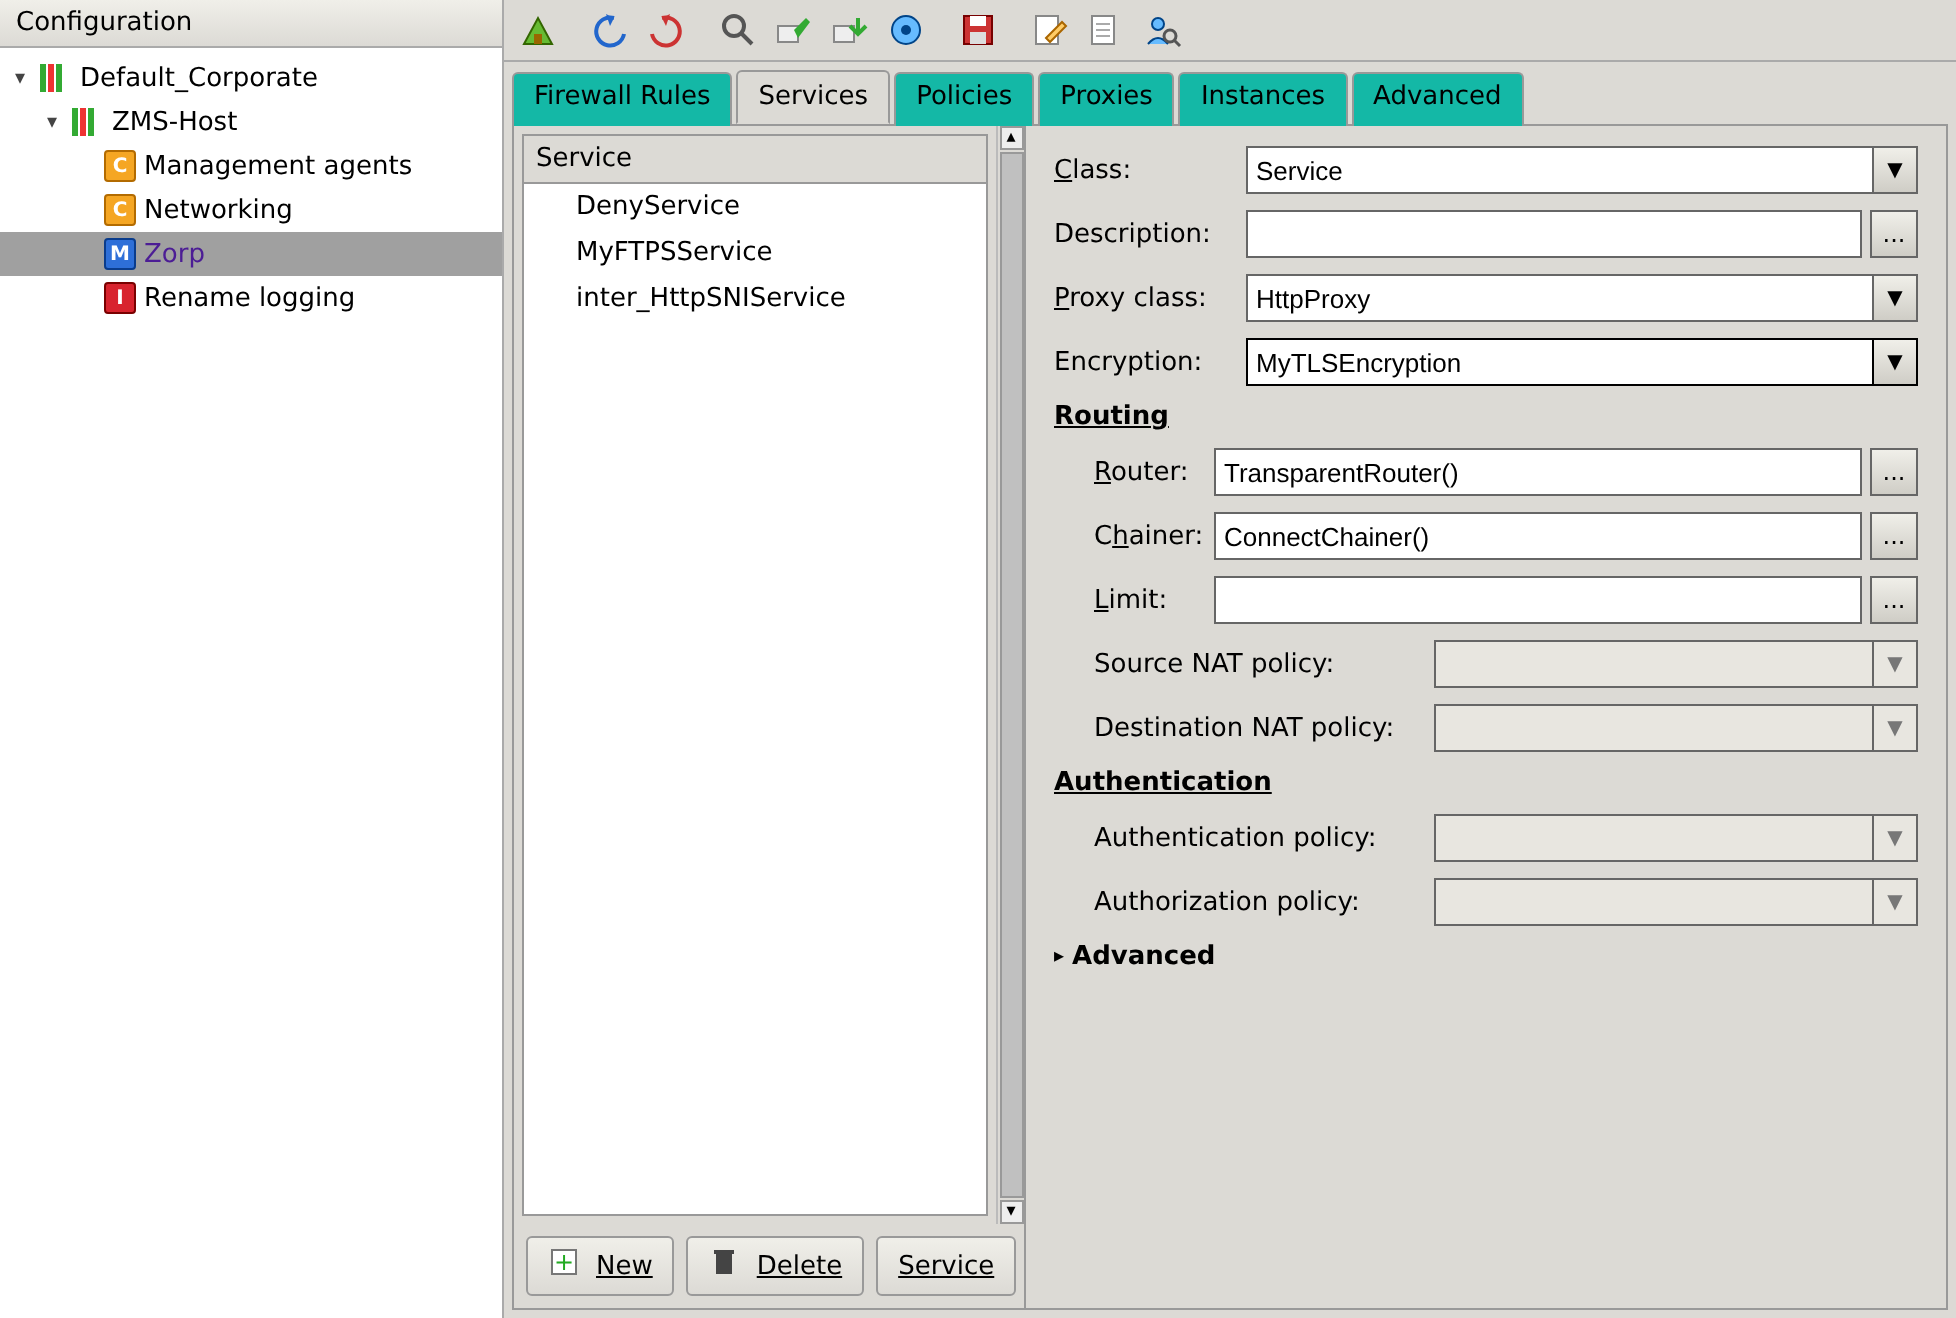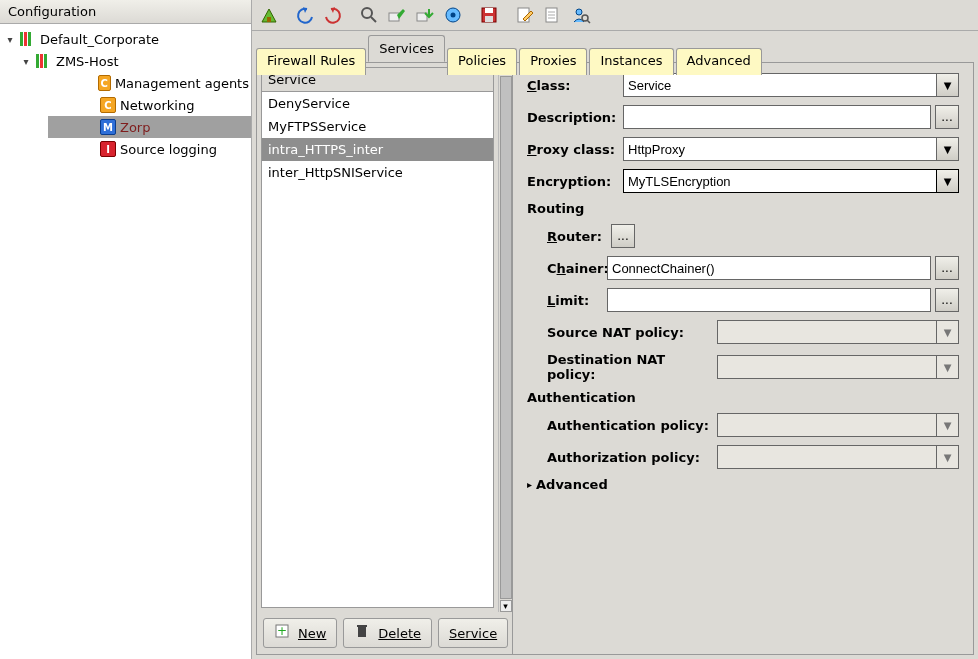--- a/index.html
+++ b/index.html
@@ -3,65 +3,65 @@
 <meta charset="utf-8">
 <style>
   * { box-sizing: border-box; margin:0; padding:0; }
   html,body { width:978px; height:659px; font-family: "DejaVu Sans","Liberation Sans",Arial,sans-serif; font-size:13px; color:#000; background:#dcdad5; overflow:hidden; }
   .wrap { display:flex; width:100%; height:100%; }
   
   .tree-panel { width:252px; height:100%; display:flex; flex-direction:column; border-right:1px solid #aaa; }
   .tree-title { background:linear-gradient(#f0efe9,#dcdad5); border-bottom:1px solid #aaa; padding:4px 8px; font-size:13px; }
   .tree-body { flex:1; background:#fff; overflow:auto; padding:4px 0px; }
   .tnode { display:flex; align-items:center; gap:4px; height:22px; padding:2px 2px 2px 4px; white-space:nowrap; cursor:default; }
-  .tnode.sel { background:#a0a0a0; color:#7f1d1d; }
+  .tnode.sel { background:#a0a0a0; color:#4c1d95; }
   .arrow { width:12px; text-align:center; font-size:10px; color:#444; }
-  .ind1 { padding-left:4px; } .ind2 { padding-left:20px; } .ind3 { padding-left:36px;margin-left:48px; }
+  .ind1 { padding-left:4px; } .ind2 { padding-left:20px; } .ind3 { padding-left:36px; }
   .ico { display:inline-flex; align-items:center; justify-content:center; width:16px; height:16px; border-radius:2px; font-size:10px; font-weight:bold; color:#fff; }
   .ico-bars { width:16px; display:inline-flex; gap:1px; }
   .ico-bars span { width:3px; height:14px; display:inline-block; }
   .ico-orange { background:#f5a623; border:1px solid #b36b00; } .ico-orange::before{content:"C";}
   .ico-blue   { background:#2e6fd8; border:1px solid #0a3c8c; } .ico-blue::before{content:"M";}
   .ico-red    { background:#d8232e; border:1px solid #7a0000; } .ico-red::before{content:"I";}
   
   .main { flex:1; display:flex; flex-direction:column; height:100%; }
   
   .toolbar { display:flex; align-items:center; gap:2px; padding:2px 4px; border-bottom:1px solid #aaa; background:#dcdad5; height:31px; }
   .tb-btn { width:26px; height:26px; display:flex; align-items:center; justify-content:center; border:1px solid transparent; border-radius:3px; }
   .tb-sep { width:6px; }
   .tb-svg { width:20px; height:20px; }
   
   .tabs { display:flex; gap:2px; padding:4px 4px 0 4px; background:#dcdad5; }
-  .tab { padding:4px 10px 5px 10px; border:1px solid #999; border-bottom:none; background:#fef9c3; border-radius:3px 3px 0 0; font-size:13px; position:relative; top:13px; }
+  .tab { padding:4px 10px 5px 10px; border:1px solid #999; border-bottom:none; background:#14b8a6; border-radius:3px 3px 0 0; font-size:13px; position:relative; top:1px; }
   .tab.active { background:#dcdad5; border-bottom:1px solid #dcdad5; z-index:2; font-weight:normal; top:0px; padding-top:5px;}
   .tab-border { height:1px; background:#999; margin:0 4px; }
   
   .content { flex:1; display:flex; margin:0 4px 4px 4px; border:1px solid #999; border-top:none; background:#dcdad5; overflow:hidden; }
   
   .svc-panel { display:flex; flex-direction:column; width:256px; border-right:1px solid #999; }
   .svc-list-wrap { flex:1; border:1px solid #999; margin:4px; background:#fff; display:flex; flex-direction:column; overflow:hidden; }
   .svc-head { background:#dcdad5; border-bottom:1px solid #999; padding:4px 6px; font-size:13px; }
-  .svc-items { flex:1; overflow:auto; }
+  .svc-items { flex:1; overflow:auto;padding-left:20px; }
   .svc-item { padding:4px 6px; cursor:default; }
   .svc-item.sel { background:#8e8e8e; color:#fff; }
   .svc-scroll { width:14px; background:#dcdad5; border-left:1px solid #bbb; display:flex; flex-direction:column; align-items:center; justify-content:space-between; }
   .svc-scroll .thumb { width:12px; background:#c0c0c0; border:1px solid #999; }
   .svc-scroll .arrb { width:12px;height:12px; border:1px solid #999; background:#eee; font-size:9px; display:flex; align-items:center; justify-content:center; }
   .svc-btns { display:flex; gap:6px; padding:6px; }
   .btn { display:flex; align-items:center; gap:4px; padding:4px 10px; border:1px solid #999; background:linear-gradient(#f0efe9,#dcdad5); border-radius:3px; font-size:13px; }
   .btn .u { text-decoration:underline; }
   
   .details { flex:1; padding:10px 14px 10px 14px; overflow:auto; }
   .row { display:flex; align-items:center; margin-bottom:8px; }
-  .row label { width:96px;font-weight:bold; }
+  .row label { width:96px; }
   .input, .select { flex:1; height:24px; border:1px solid #666; background:#fff; padding:2px 4px; font-size:13px; }
   .select-wrap { flex:1; display:flex; }
   .sel-btn { width:22px; height:24px; border:1px solid #666; border-left:none; background:linear-gradient(#f0efe9,#cfcdc6); display:flex; align-items:center; justify-content:center; font-size:10px; }
   .ell-btn { width:24px; height:24px; margin-left:4px; border:1px solid #666; background:linear-gradient(#f0efe9,#cfcdc6); display:flex; align-items:center; justify-content:center; font-size:12px; }
-  .sect { font-weight:bold; margin:8px 0 8px 0; }
+  .sect { font-weight:bold; margin:8px 0 8px 0;text-decoration:underline; }
   .sub { padding-left:20px; }
   .sub .row label.r { text-align:left; width:60px; }
   .sub2 .row label { width:170px; }
   .adv { display:flex; align-items:center; gap:4px; font-weight:bold; margin-top:6px; }
   .adv .tri { font-size:10px; }
   .disabled .input, .disabled .sel-btn { background:#e8e6e0; color:#777; }
   .svc-flex { display:flex; flex:1; overflow:hidden; }
 </style>
 </head>
 <body>
@@ -101,21 +101,21 @@
             <span>Networking</span>
           </div>
           <div class="tnode ind3 sel">
             <span class="arrow"></span>
             <span class="ico ico-blue"></span>
             <span>Zorp</span>
           </div>
           <div class="tnode ind3">
             <span class="arrow"></span>
             <span class="ico ico-red"></span>
-            <span>Source logging</span>
+            <span>Rename logging</span>
           </div>
         </div>
     </div>
   </div>
 
   <div class="main">
 
     <div class="toolbar" id="toolbar">
         <div class="tb-btn">
           <svg class="tb-svg" viewBox="0 0 20 20">
@@ -205,21 +205,20 @@
     <div class="tab-border"></div>
     <div class="content">
 
       <div class="svc-panel">
         <div class="svc-flex">
           <div class="svc-list-wrap">
             <div class="svc-head">Service</div>
             <div class="svc-items" id="svc-items">
                 <div class="svc-item">DenyService</div>
                 <div class="svc-item">MyFTPSService</div>
-                <div class="svc-item sel">intra_HTTPS_inter</div>
                 <div class="svc-item">inter_HttpSNIService</div>
               </div>
           </div>
           <div class="svc-scroll">
             <div class="arrb">▴</div>
             <div class="thumb" style="flex:1; margin:1px;"></div>
             <div class="arrb">▾</div>
           </div>
         </div>
         <div class="svc-btns">
@@ -268,20 +267,21 @@
           <div class="select-wrap">
             <input class="input" style="border-color: rgb(0, 0, 0);" value="MyTLSEncryption">
             <div class="sel-btn" style="border-color:#000">▼</div>
           </div>
         </div>
 
         <div class="sect">Routing</div>
         <div class="sub">
           <div class="row">
             <label class="r"><span style="text-decoration:underline">R</span>outer:</label>
+            <input class="input" value="TransparentRouter()" style="">
             <div class="ell-btn">...</div>
           </div>
           <div class="row">
             <label class="r">C<span style="text-decoration:underline">h</span>ainer:</label>
             <input class="input" value="ConnectChainer()" style="">
             <div class="ell-btn">...</div>
           </div>
           <div class="row">
             <label class="r"><span style="text-decoration:underline">L</span>imit:</label>
             <input class="input" value="" style="">

